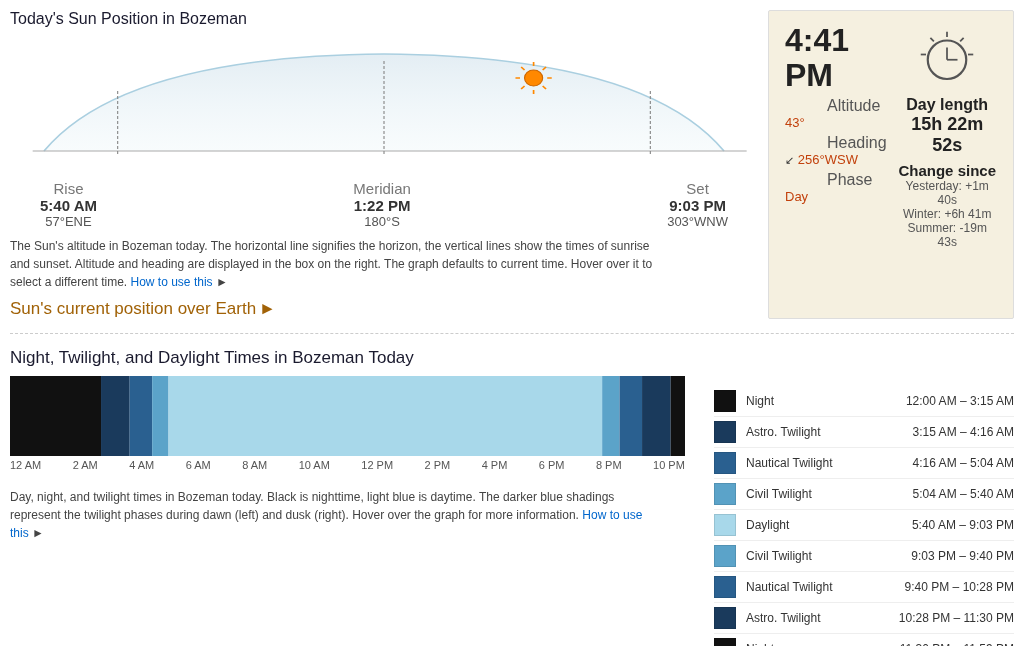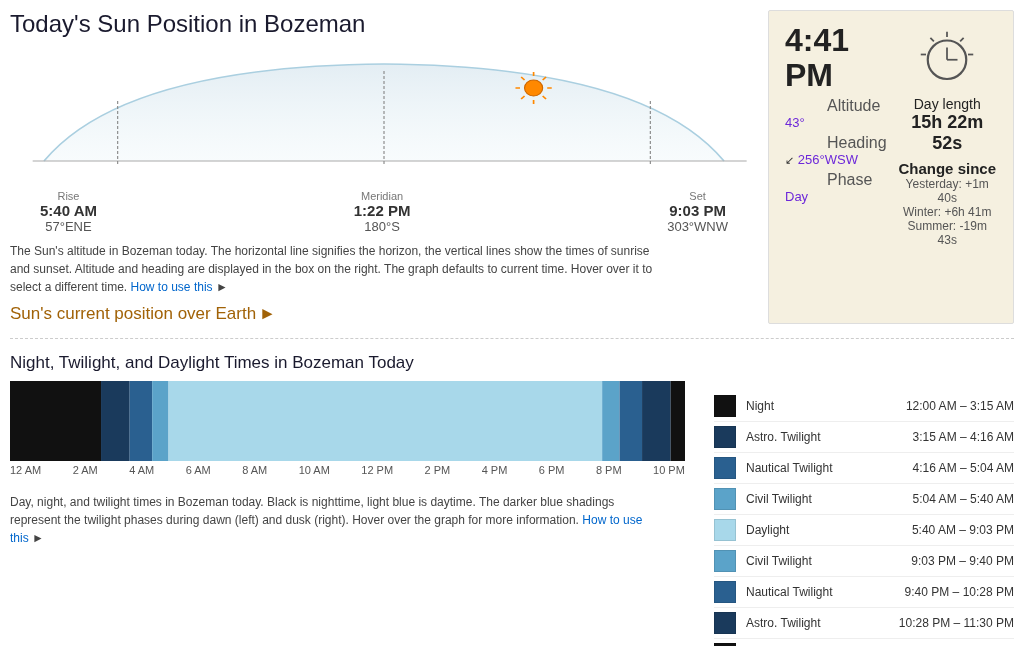--- a/index.html
+++ b/index.html
@@ -17,21 +17,21 @@
       display: flex;
       gap: 10px;
       margin-bottom: 10px;
     }
 
     .sun-chart-area {
       flex: 1;
     }
 
     .page-title {
-      font-size: 24px;
+      font-size: 16px;
       font-weight: normal;
       color: #1a1a2e;
       margin-bottom: 8px;
     }
 
     
     .sun-arc-container {
       position: relative;
       height: 140px;
       background: #fff;
@@ -50,21 +50,21 @@
       padding: 4px 30px 0 30px;
       font-size: 12px;
       color: #555;
     }
 
     .sun-time-item {
       text-align: center;
     }
 
     .sun-time-label {
-      font-size: 11px;
+      font-size: 15px;
       color: #777;
     }
 
     .sun-time-value {
       font-size: 15px;
       font-weight: bold;
       color: #333;
     }
 
     .sun-time-dir {
@@ -128,27 +128,27 @@
     }
 
     .info-label {
       font-size: 16px;
       color: #555;
       margin-left: 42px;
     }
 
     .info-value {
       font-size: 13px;
-      color: #6d28d9;
+      color: #c2410c;
       font-weight: 500;
     }
 
     .day-length-label {
-      font-size: 14px;
-      font-weight: normal;
+      font-size: 16px;
+      font-weight: bold;
       color: #222;
     }
 
     .day-length-value {
       font-size: 18px;
       font-weight: bold;
       color: #222;
     }
 
     .change-since-label {

